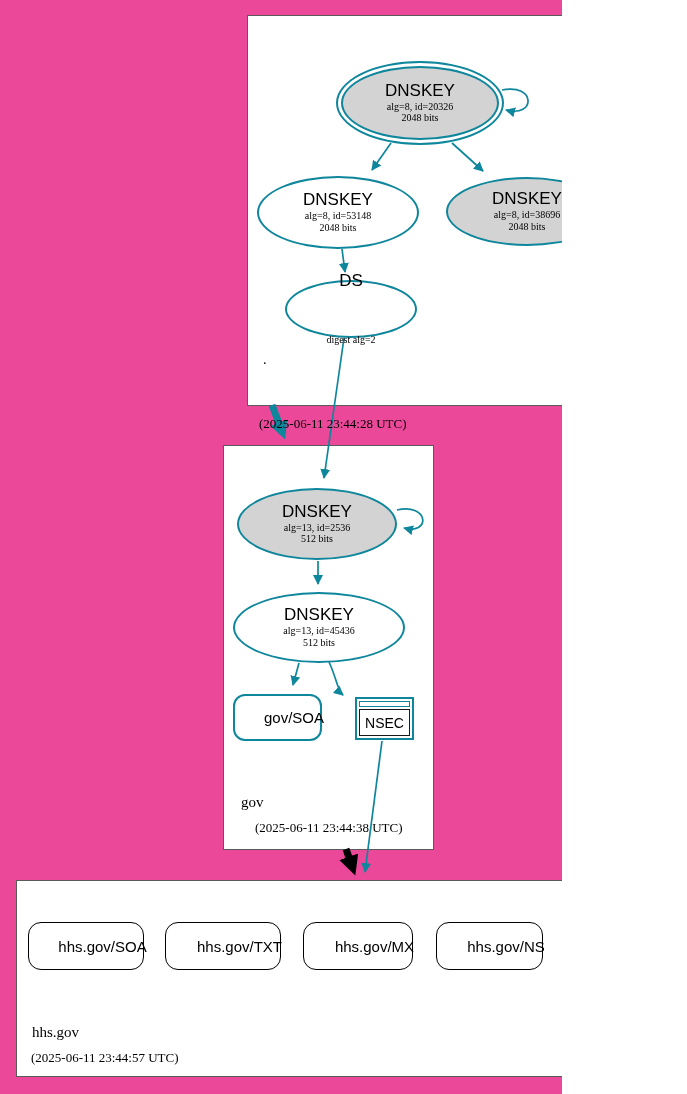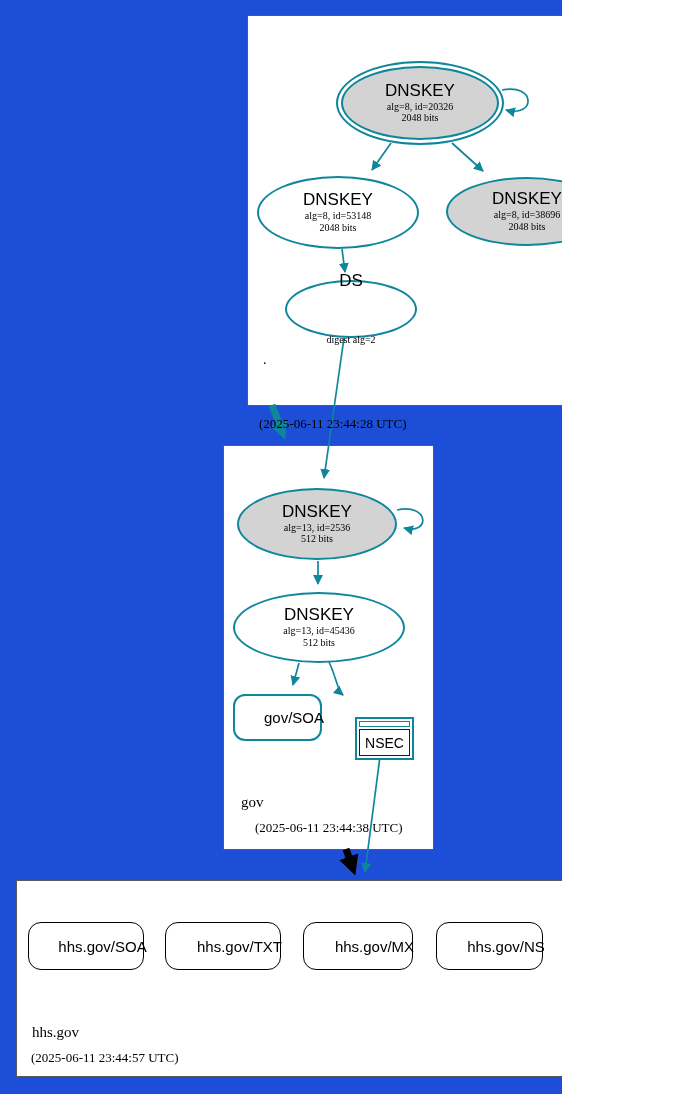--- a/index.html
+++ b/index.html
@@ -1,35 +1,35 @@
 <!DOCTYPE html>
 <html><head>
 <meta charset="utf-8">
 <style>
   html,body{margin:0;padding:0;background:#fff;}
-  #canvas{position:relative;width:562px;height:1094px;background:#1d4ed8;overflow:hidden;
+  #canvas{position:relative;width:562px;height:1094px;background:#ec4899;overflow:hidden;
           font-family:"Liberation Sans",sans-serif;}
   .cluster{position:absolute;border:1px solid #5a5a5a;background:#fff;box-sizing:border-box;}
   .zone-label{position:absolute;font-family:"Liberation Serif",serif;font-size:15px;color:#000;}
   .zone-ts{position:absolute;font-family:"Liberation Serif",serif;font-size:13px;color:#000;white-space:nowrap;}
   .ellipse{position:absolute;box-sizing:border-box;border:2px solid #0e869c;border-radius:50%;
            background:#fff;display:flex;flex-direction:column;align-items:center;justify-content:center;
            text-align:center;}
   .ellipse.gray{background:#d3d3d3;}
   .ellipse .inner{position:absolute;left:3px;top:3px;right:3px;bottom:3px;border:2px solid #0e869c;
            border-radius:50%;background:#d3d3d3;display:flex;flex-direction:column;align-items:center;
            justify-content:center;text-align:center;}
   .node-title{font-family:"Liberation Sans",sans-serif;font-size:17px;line-height:1.1;color:#000;}
   .node-detail{font-family:"Liberation Serif",serif;font-size:10px;line-height:1.18;color:#000;}
   .rrset{position:absolute;box-sizing:border-box;border:1.7px solid #000;border-radius:13px;background:#fff;
          display:flex;align-items:center;justify-content:center;font-size:15px;color:#000;
          font-family:"Liberation Sans",sans-serif;padding-left:33px;}
   .rrset.teal{border:2px solid #0e869c;border-radius:12px;}
   .nsec{position:absolute;box-sizing:border-box;border:2.5px solid #0e869c;background:#fff;
-        display:flex;flex-direction:column;padding:2px;margin-top:20px;}
+        display:flex;flex-direction:column;padding:2px;}
   .nsec .strip{height:6px;border:1.5px solid #0e869c;box-sizing:border-box;}
   .nsec .cell{flex:1;margin-top:2px;border:1.5px solid #1a1a1a;box-sizing:border-box;
         display:flex;align-items:center;justify-content:center;font-size:14px;color:#000;}
   svg.edges{position:absolute;left:0;top:0;width:687px;height:1094px;pointer-events:none;}
   .e-thin{fill:none;stroke:#0e869c;stroke-width:1.7px;}
   .e-thick-teal{fill:none;stroke:#0e869c;stroke-width:7px;}
   .e-thick-black{fill:none;stroke:#000;stroke-width:7px;}
 </style>
 </head>
 <body>

